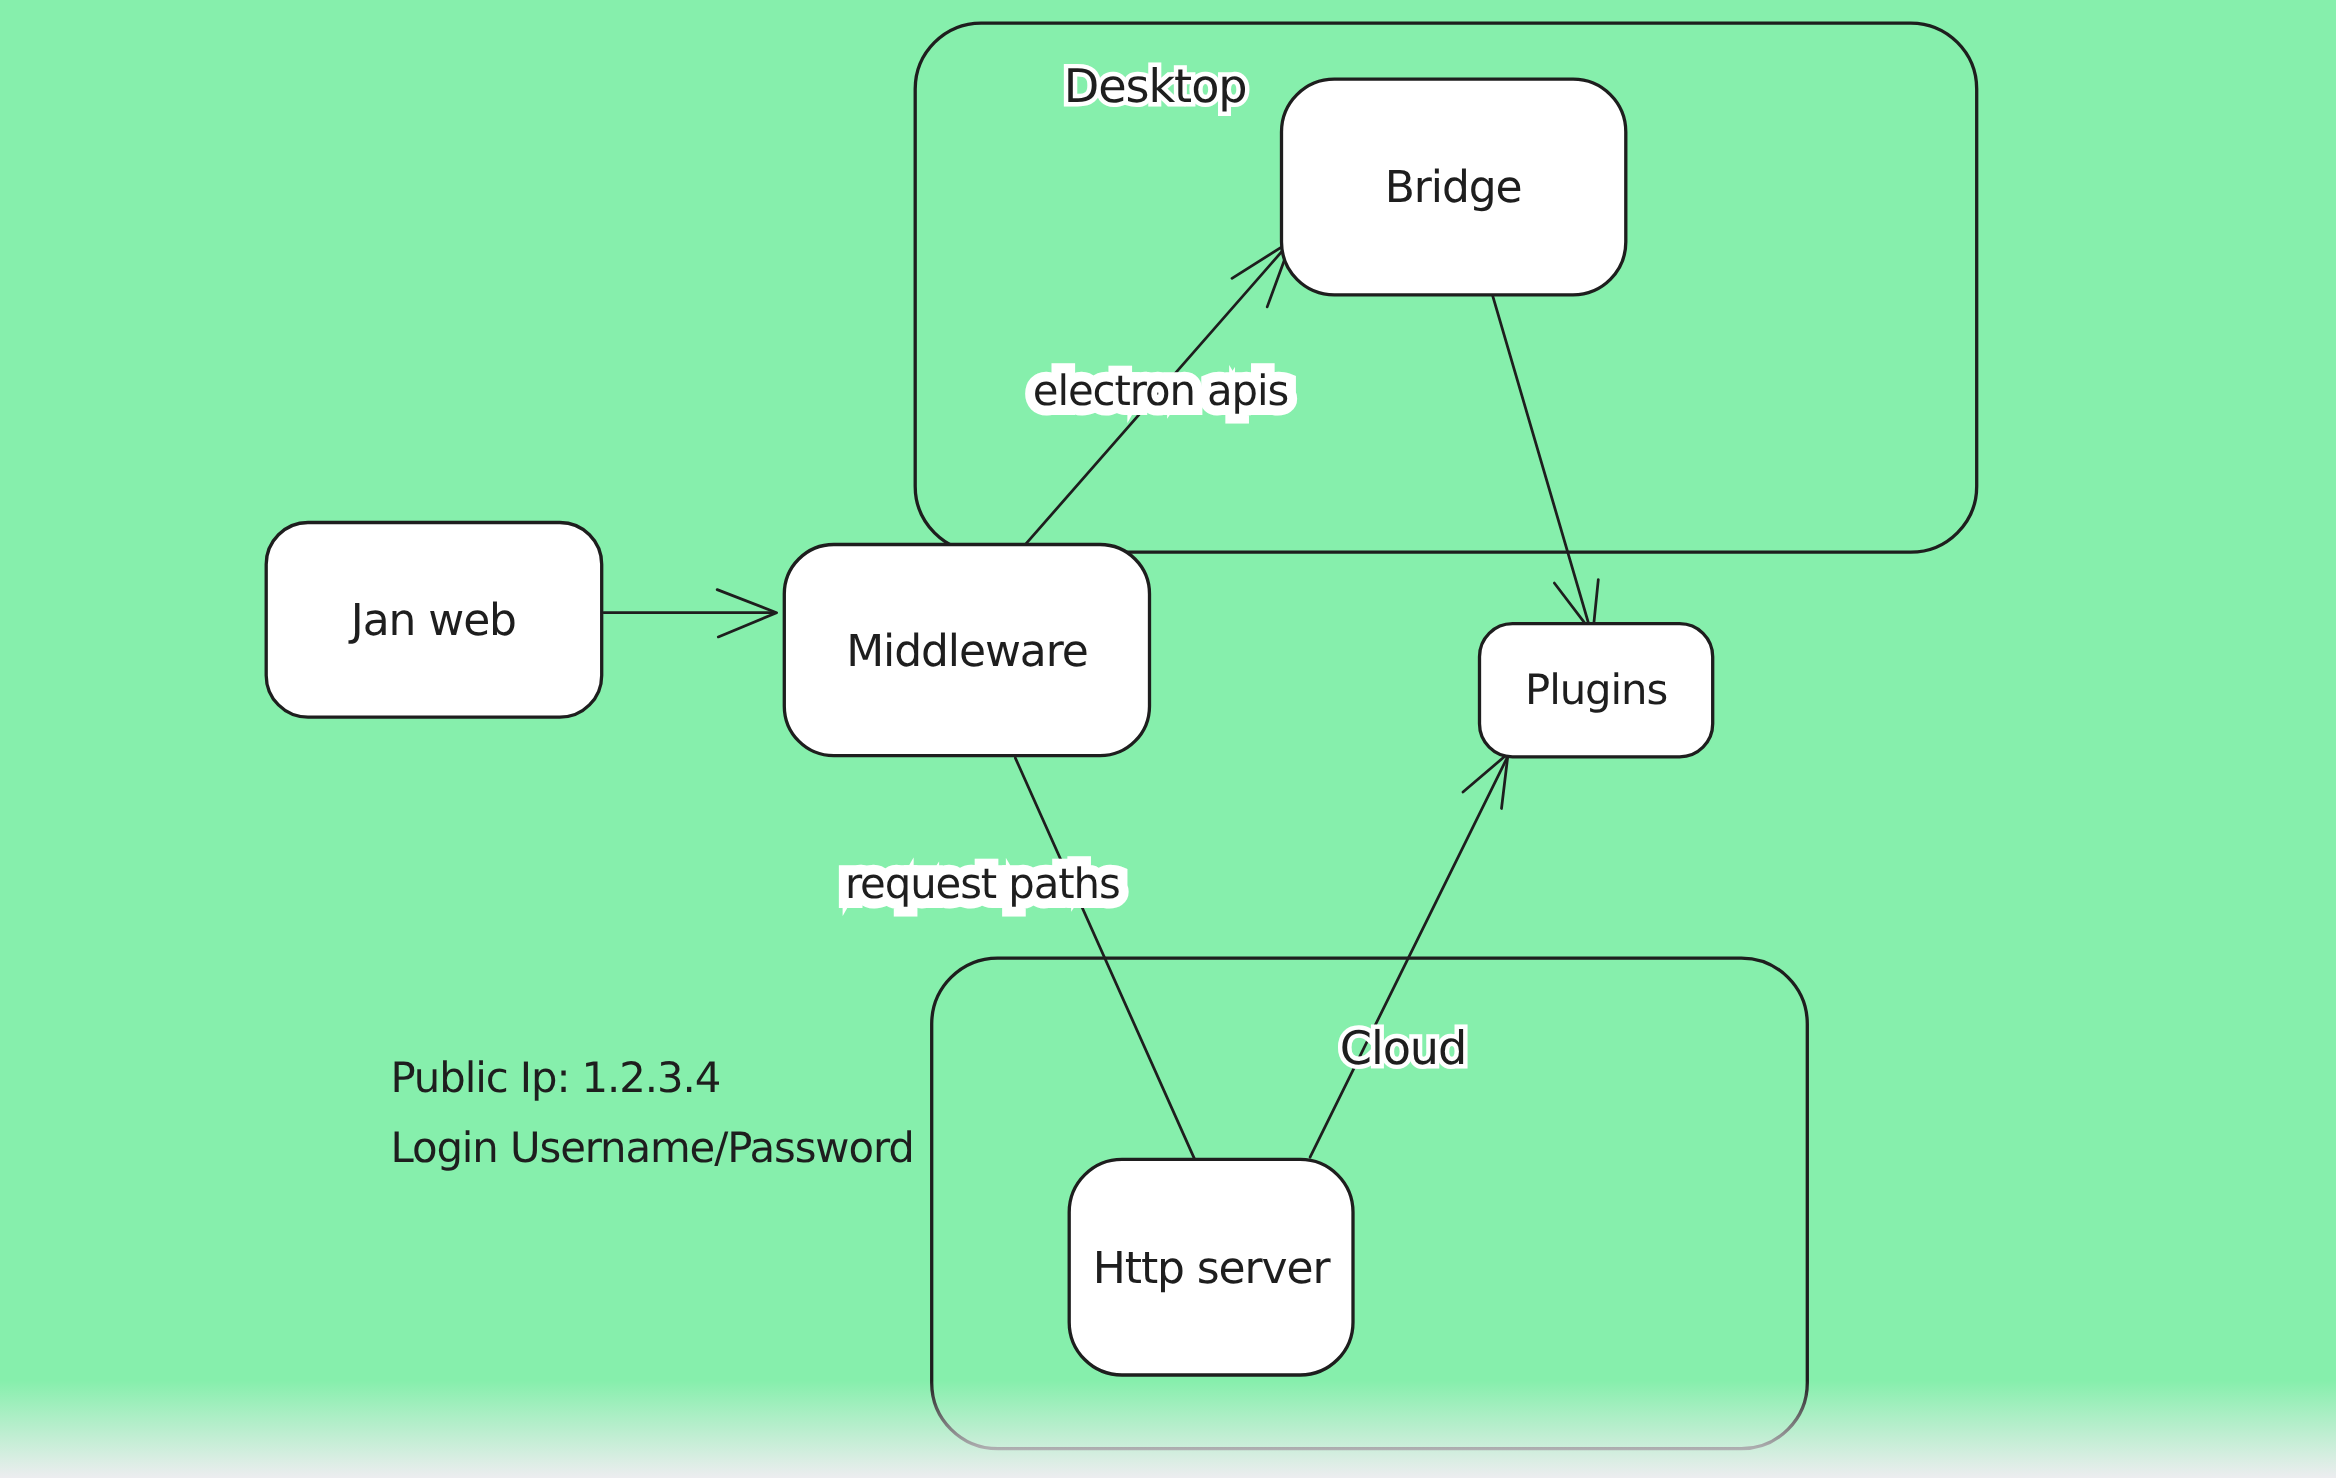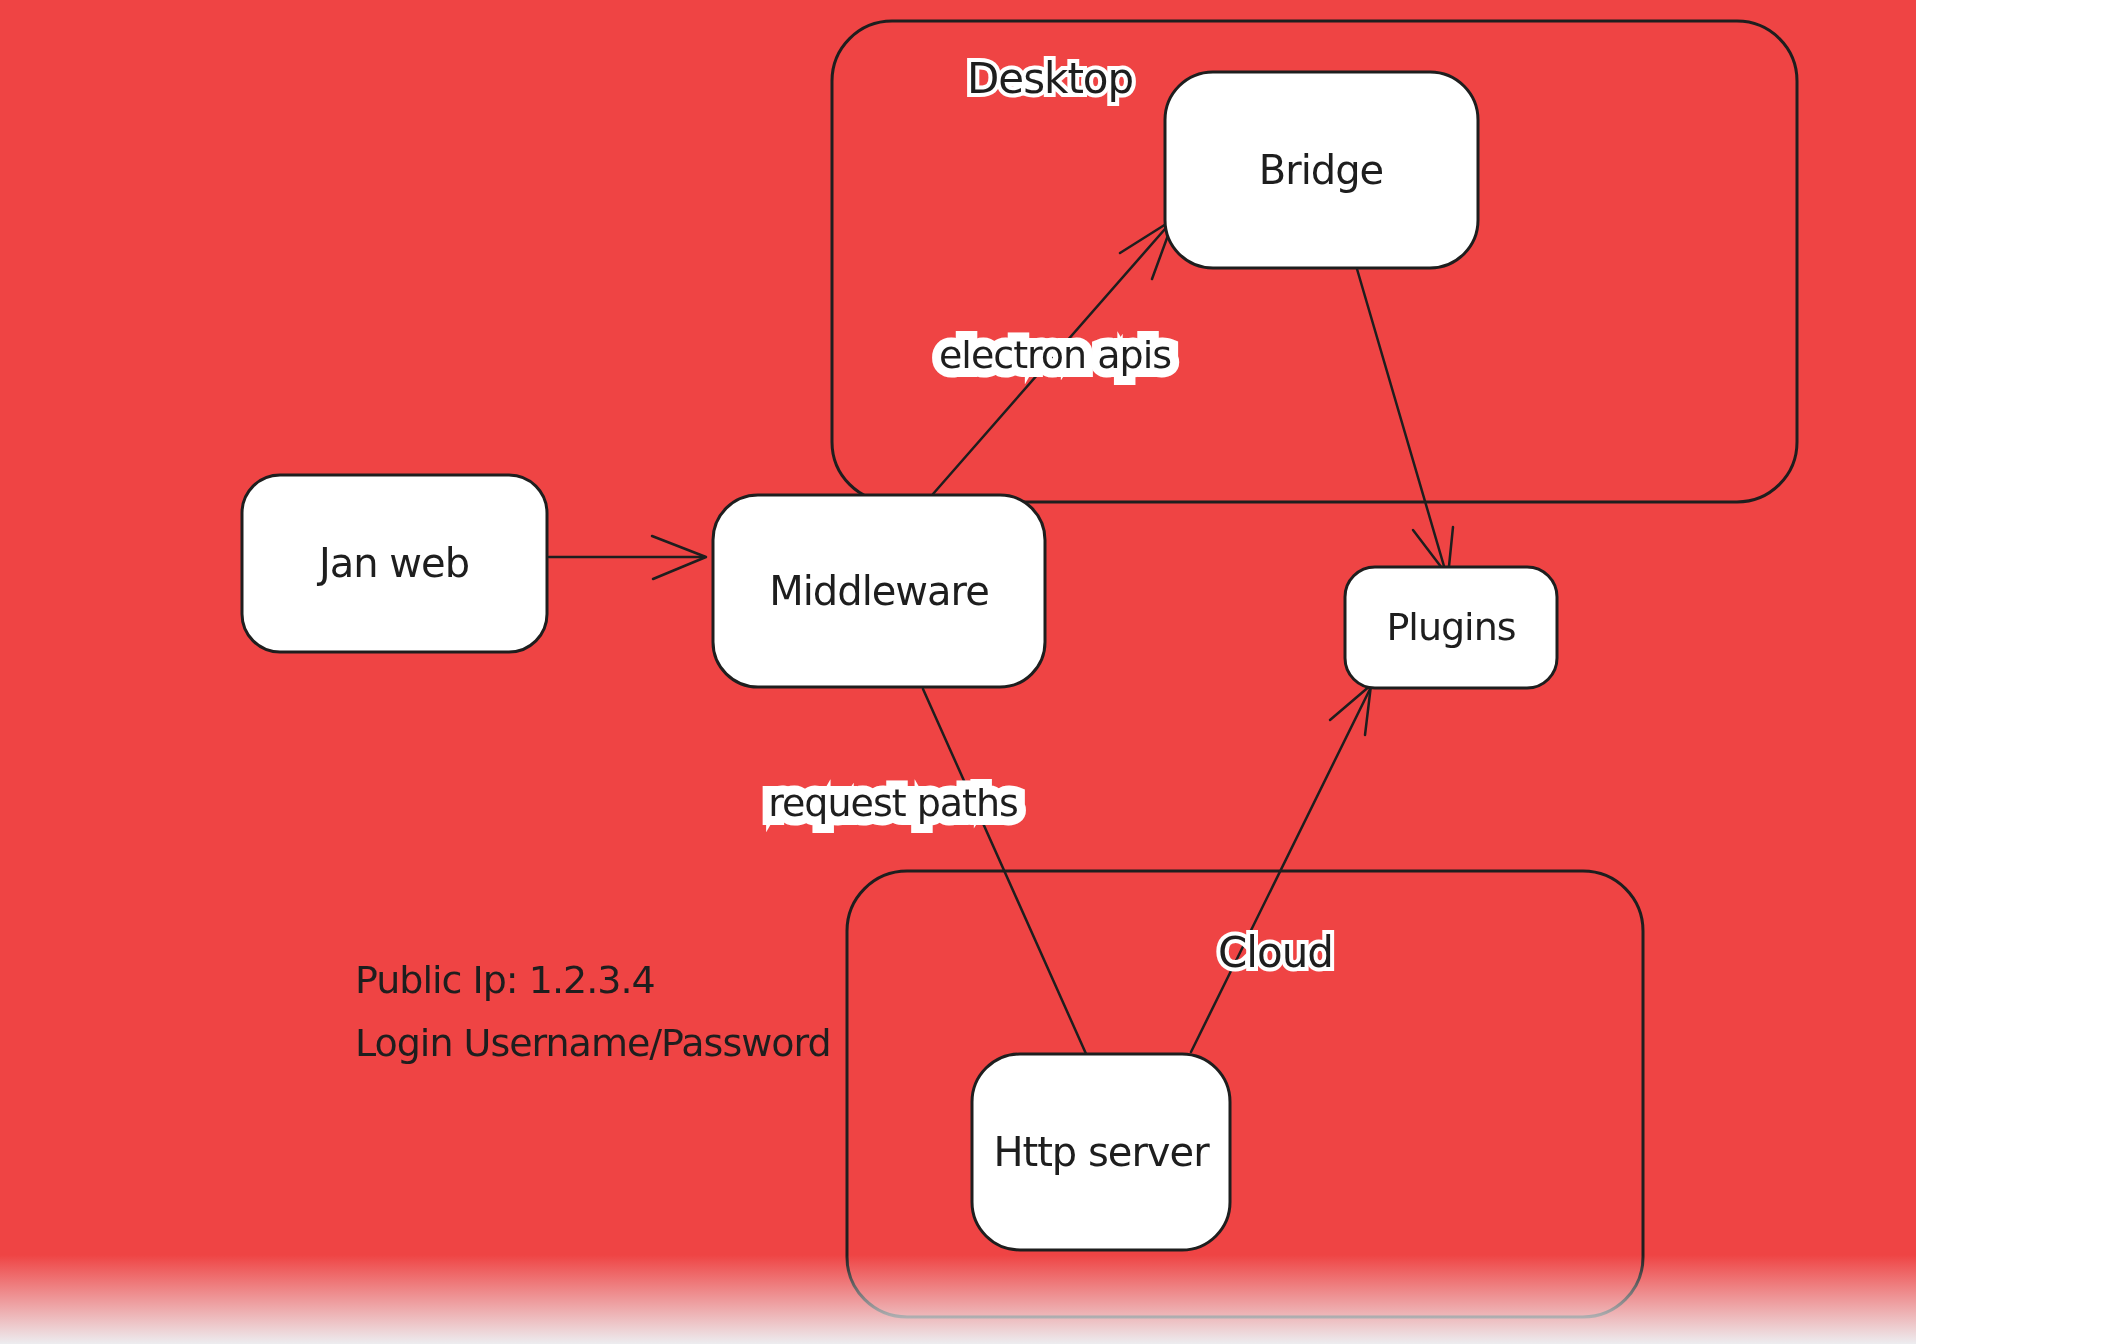--- a/index.html
+++ b/index.html
@@ -1,20 +1,20 @@
 <!DOCTYPE html>
 <html><head>
 <meta charset="utf-8">
 <style>
   html, body { margin: 0; padding: 0; background: #ffffff; }
   .stage {
     position: relative;
-    width: 1916px;
+    width: 2124px;
     height: 1344px;
-    background: #ef4444;
+    background: #86efac;
     overflow: hidden;
     font-family: "DejaVu Sans", "Liberation Sans", sans-serif;
   }
   svg.diagram { position: absolute; inset: 0; display: block; }
 
   .shape {
     fill: #ffffff;
     stroke: #1e1e1e;
     stroke-width: 3;
   }

